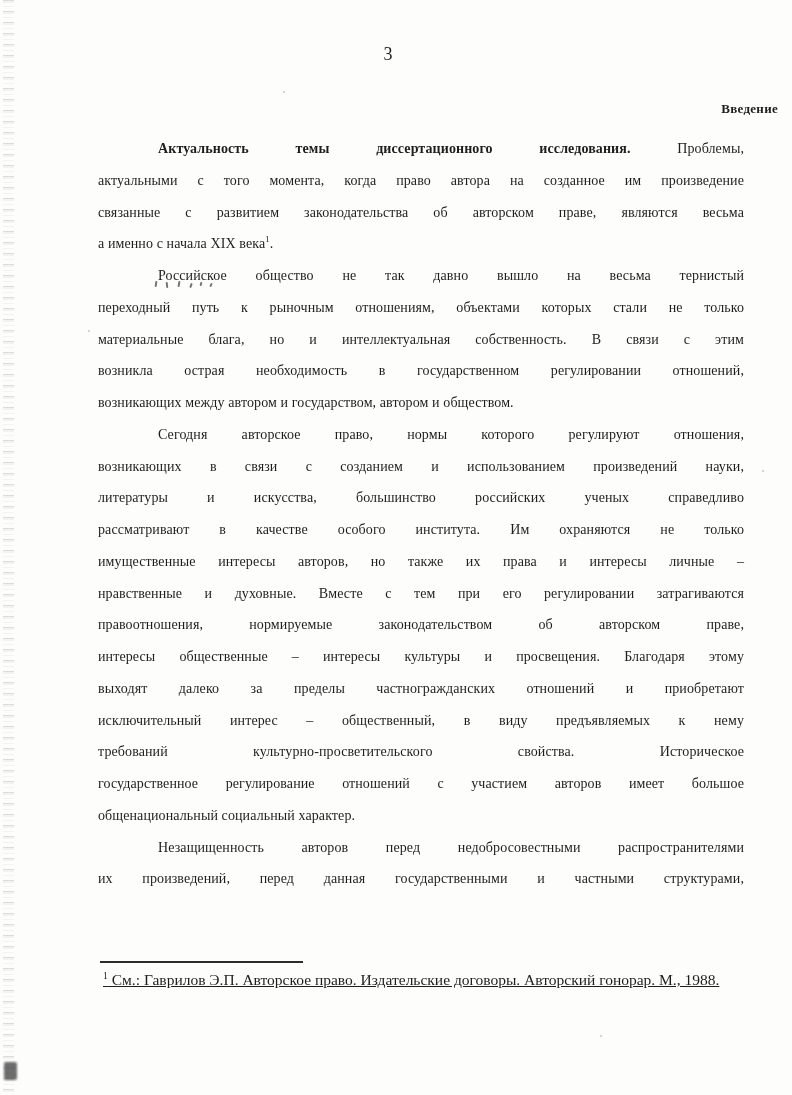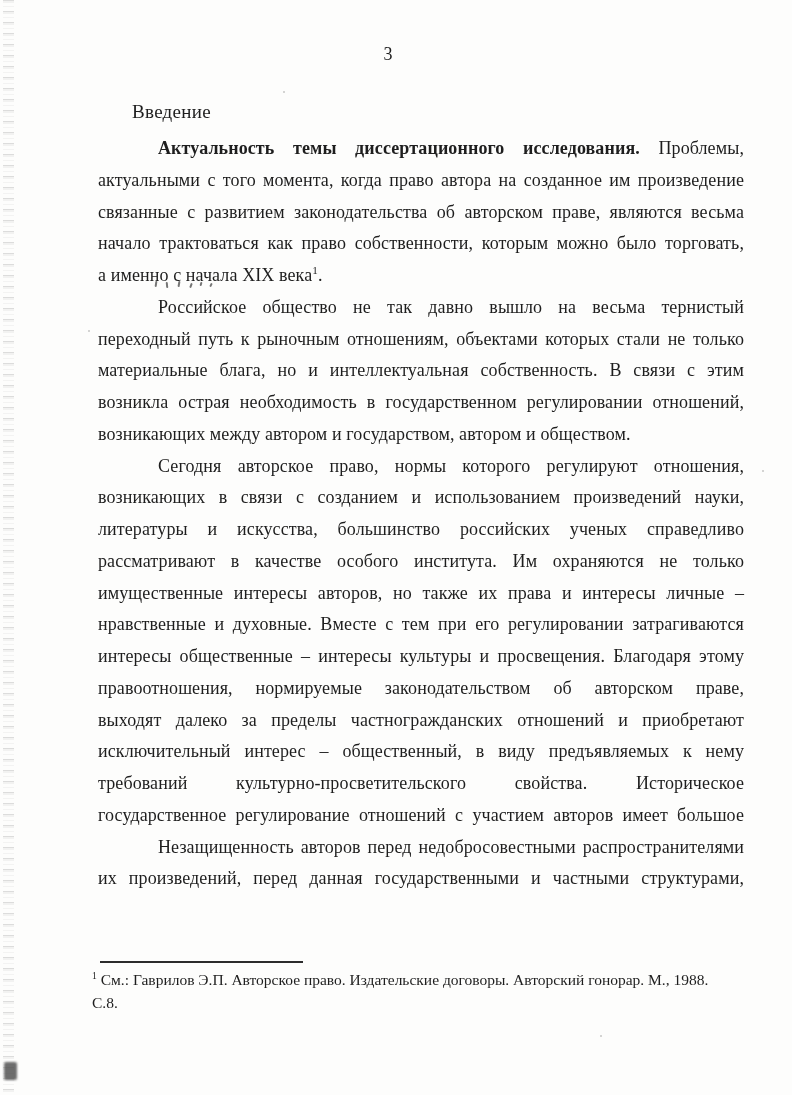--- a/index.html
+++ b/index.html
@@ -30,45 +30,45 @@
   }
   .speck{position:absolute;background:#9a9a9a;border-radius:50%;opacity:.55;}
   .tick{position:absolute;width:2px;height:6px;background:#3c3c3c;opacity:.7;border-radius:1px;}
 
   .pageno{
     position:absolute;left:0;top:44px;width:792px;
     text-align:center;font-size:18px;transform:translateX(-8px);
   }
   .heading{
     position:absolute;left:98px;top:101px;width:646px;
-    text-align:left;font-weight:normal;font-size:19px;
+    text-align:right;font-weight:bold;font-size:13px;
     transform:translateX(34px);
     letter-spacing:.3px;
   }
   .textblock{
     position:absolute;left:98px;top:133px;width:646px;
   }
   .line{
-    font-size:18px;
+    font-size:14px;
     line-height:31.75px;height:31.75px;
     text-align:justify;text-align-last:justify;
     letter-spacing:.1px;
     white-space:nowrap0; 
   }
   .line.end{text-align-last:left;}
   .para .line:first-child{text-indent:60px;}
   .line sup{font-size:62%;vertical-align:super;line-height:0;}
   .line b{font-weight:bold;}
 
   .footrule{
     position:absolute;left:100px;top:961px;width:203px;
     border-top:2.5px solid #2c2c2c;
   }
   .footnote{
-    position:absolute;left:92px;top:968px;width:652px;
+    position:absolute;left:103px;top:968px;width:652px;text-decoration:underline;
   }
   .footnote .line{
     font-size:15.5px;line-height:23px;height:23px;
     text-align:left;text-align-last:left;letter-spacing:0;
   }
   .footnote .line:first-child{text-indent:0;}
 </style>
 </head>
 <body>
 
@@ -93,50 +93,49 @@
 
   <div class="pageno">3</div>
 
   <div class="heading">Введение</div>
 
   <div class="textblock">
       <div class="para">
         <div class="line"><b>Актуальность темы диссертационного исследования.</b><span> Проблемы,</span></div>
         <div class="line"><span>актуальными с того момента, когда право автора на созданное им произведение</span></div>
         <div class="line"><span>связанные с развитием законодательства об авторском праве, являются весьма</span></div>
-        <div class="line"><span>начало трактоваться как право собственности, которым можно было торговать,</span></div>
         <div class="line end"><span>а именно с начала XIX века</span><sup>1</sup><span>.</span></div>
       </div>
       <div class="para">
         <div class="line"><span>Российское общество не так давно вышло на весьма тернистый</span></div>
         <div class="line"><span>переходный путь к рыночным отношениям, объектами которых стали не только</span></div>
         <div class="line"><span>материальные блага, но и интеллектуальная собственность. В связи с этим</span></div>
         <div class="line"><span>возникла острая необходимость в государственном регулировании отношений,</span></div>
         <div class="line end"><span>возникающих между автором и государством, автором и обществом.</span></div>
       </div>
       <div class="para">
         <div class="line"><span>Сегодня авторское право, нормы которого регулируют отношения,</span></div>
         <div class="line"><span>возникающих в связи с созданием и использованием произведений науки,</span></div>
         <div class="line"><span>литературы и искусства, большинство российских ученых справедливо</span></div>
         <div class="line"><span>рассматривают в качестве особого института. Им охраняются не только</span></div>
         <div class="line"><span>имущественные интересы авторов, но также их права и интересы личные –</span></div>
         <div class="line"><span>нравственные и духовные. Вместе с тем при его регулировании затрагиваются</span></div>
+        <div class="line"><span>правоотношения, нормируемые законодательством об авторском праве,</span></div>
         <div class="line"><span>интересы общественные – интересы культуры и просвещения. Благодаря этому</span></div>
-        <div class="line"><span>правоотношения, нормируемые законодательством об авторском праве,</span></div>
         <div class="line"><span>выходят далеко за пределы частногражданских отношений и приобретают</span></div>
         <div class="line"><span>исключительный интерес – общественный, в виду предъявляемых к нему</span></div>
         <div class="line"><span>требований культурно-просветительского свойства. Историческое</span></div>
         <div class="line"><span>государственное регулирование отношений с участием авторов имеет большое</span></div>
+        <div class="line end"><span>общенациональный социальный характер.</span></div>
       </div>
       <div class="para">
         <div class="line"><span>Незащищенность авторов перед недобросовестными распространителями</span></div>
         <div class="line"><span>их произведений, перед данная государственными и частными структурами,</span></div>
       </div>
     </div>
 
   <div class="footrule"></div>
 
   <div class="footnote">
       <div class="line end"><sup>1</sup><span> См.: Гаврилов Э.П. Авторское право. Издательские договоры. Авторский гонорар. М., 1988.</span></div>
-      <div class="line end"><span>С.8.</span></div>
     </div>
 
 </div>
 
 </body></html>

